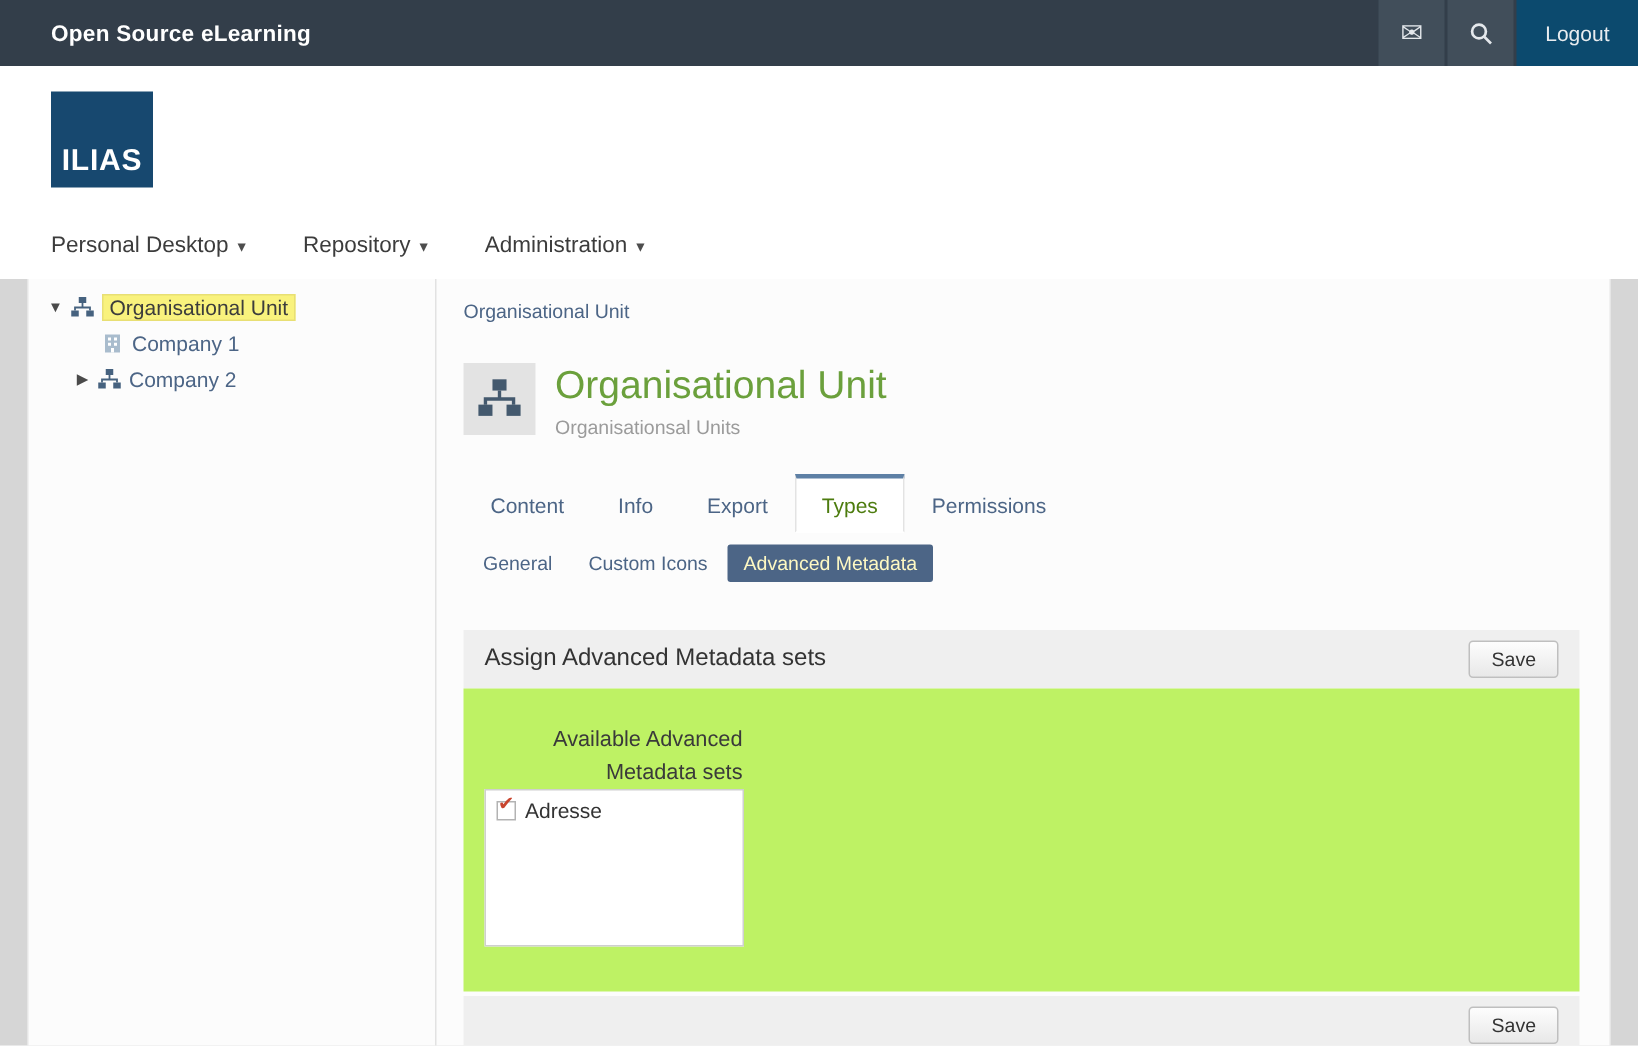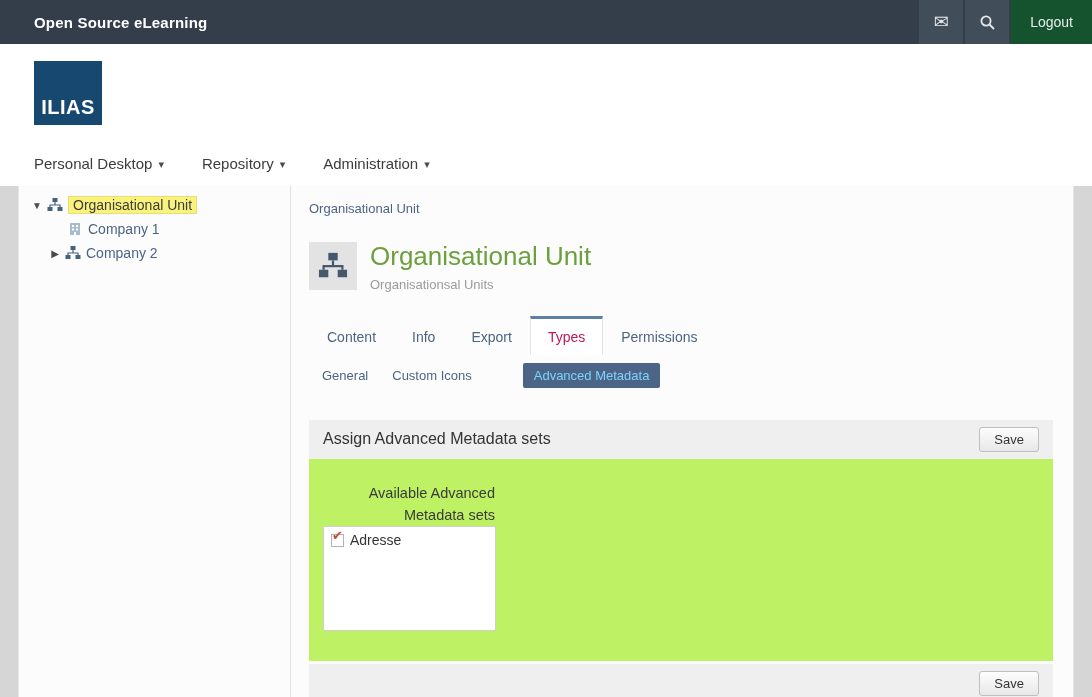--- a/index.html
+++ b/index.html
@@ -16,21 +16,21 @@
   .topbar { height:44px; background:#333e4a; display:flex; align-items:stretch; }
   .topbar-title { flex:1; align-self:center; padding-left:34px; color:#ffffff; font-weight:bold; font-size:15px; letter-spacing:.2px; }
   .topbar-right { display:flex; align-items:stretch; }
   .tb-btn {
     width:44px; border:none; margin-left:2px; cursor:pointer;
     background:#414e5a; color:#e4e8ec;
     display:flex; align-items:center; justify-content:center; font-size:18px;
   }
   .tb-logout {
     border:none; margin-left:2px; cursor:pointer;
-    background:#14532d; color:#e9ecef; font-size:14px; padding:0 19px;
+    background:#0c4a6e; color:#e9ecef; font-size:14px; padding:0 19px;
     font-family:inherit;
   }
 
   
   .header { background:#ffffff; height:96px; }
   .logo {
     width:68px; height:64px; background:#17486f; margin-left:34px; position:relative; top:17px;
     display:flex; align-items:flex-end; justify-content:center; cursor:pointer;
   }
   .logo span { color:#fff; font-weight:bold; font-size:20px; letter-spacing:.5px; padding-bottom:6px; }
@@ -65,27 +65,27 @@
   .subtitle { font-size:13px; color:#9b9b9b; margin-top:5px; }
 
   
   .tabs { display:flex; margin-top:24px; }
   .tab {
     padding:10px 17px 9px; font-size:14px; color:#4c6586; text-decoration:none; cursor:pointer;
     border:1px solid transparent; border-top:3px solid transparent;
   }
   .tab.active {
     background:#ffffff; border:1px solid #e3e3e3; border-top:3px solid #5e80a5; border-bottom-color:#ffffff;
-    color:#be185d; cursor:default;
+    color:#4d7c0f; cursor:default;
   }
 
   
   .subtabs { display:flex; align-items:center; margin-top:8px; padding-left:2px; }
   .subtab { padding:5px 11px; font-size:13px; color:#4c6586; text-decoration:none; cursor:pointer; margin-right:2px; }
-  .subtab.active { background:#4c6586; color:#7dd3fc; border-radius:2px; cursor:default;margin-left:38px; }
+  .subtab.active { background:#4c6586; color:#fef9c3; border-radius:2px; cursor:default; }
 
   
   .panel { margin-top:32px; }
   .panel-header { background:#efefef; display:flex; justify-content:space-between; align-items:center; padding:7px 14px; }
   .panel-title { font-size:16px; color:#333; font-weight:normal; margin:0; }
   .btn {
     background:linear-gradient(#fdfdfd,#e8e8e8); border:1px solid #bfbfbf; border-radius:3px;
     padding:4px 14px; font-size:13px; color:#333; cursor:pointer; font-family:inherit;
   }
   .panel-body { background:#bef264; padding:22px 14px 30px; display:flex;flex-direction:column; }

